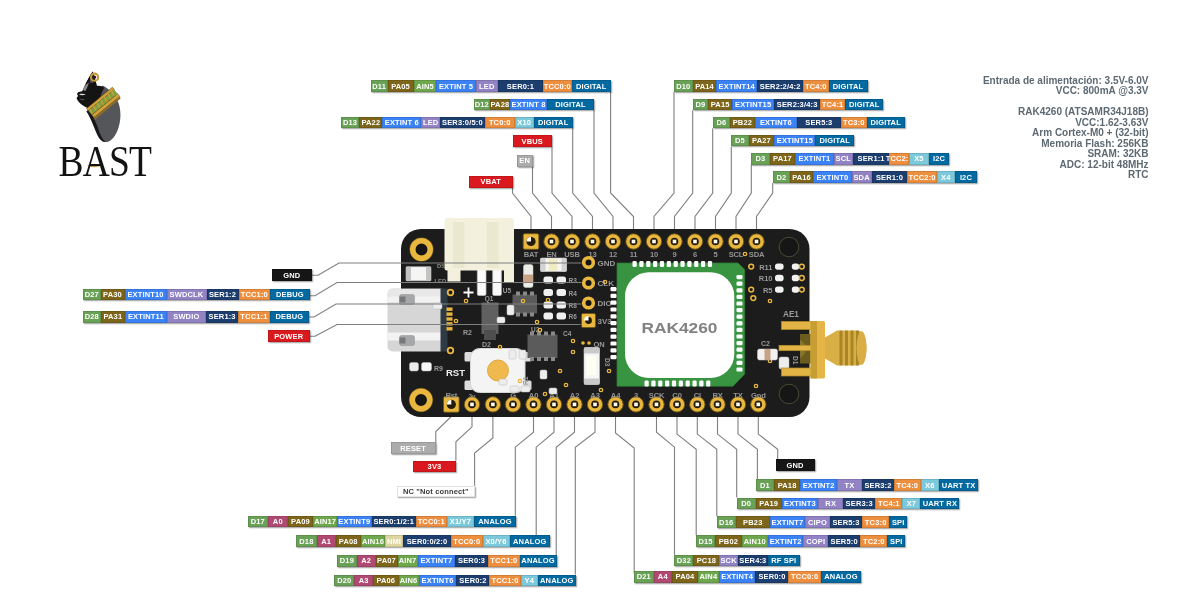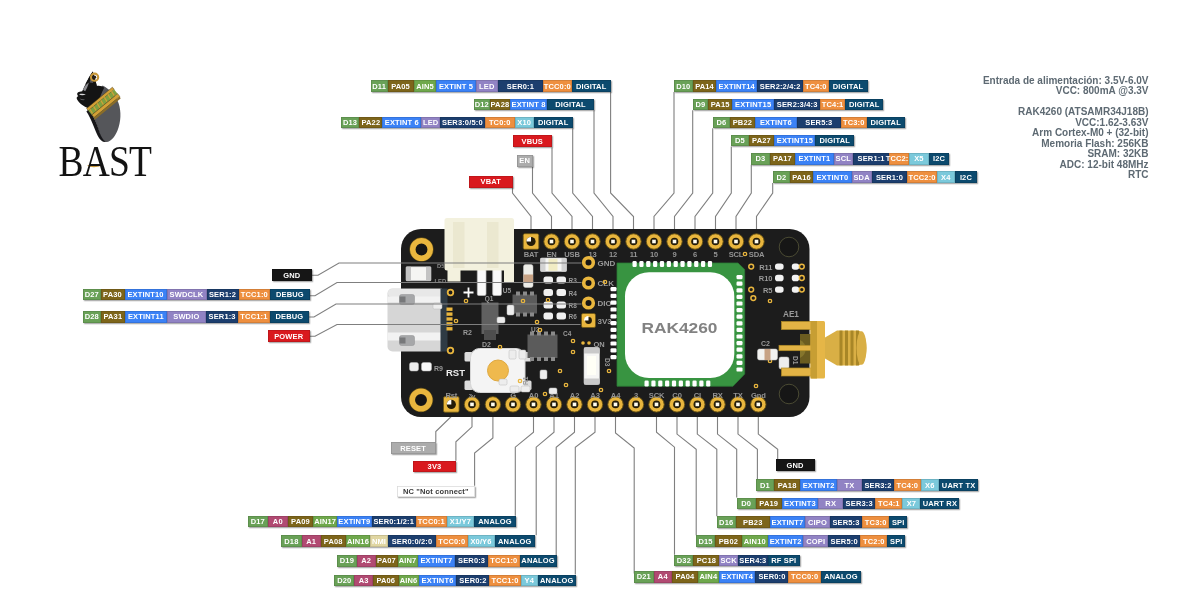--- a/index.html
+++ b/index.html
@@ -8,21 +8,21 @@
 .g{background:#69A157}
 .a{background:#B14A72}
 .br{background:#7D651A}
 .ain{background:#6FA84C}
 .ex{background:#3b82f6}
 .nmi{background:#E0D6A2}
 .pu{background:#9183C4}
 .nv{background:#1C3E6E}
 .or{background:#EE8F3F}
 .cy{background:#7BC9DB}
-.bl{background:#0c4a6e}
+.bl{background:#0369a1}
 .rd{background:#D9191E}
 .bk{background:#161616}
 .gy{background:#ACACAC}
 .nc{background:#fff;box-shadow:inset 0 0 0 1px #8a8a8a;color:#3a3a3a}
 #info{position:absolute;right:51.5px;top:75.5px;text-align:right;font-weight:bold;font-size:10px;line-height:10.55px;color:#5e6a73}
 #bast{position:absolute;left:58.5px;top:136px;font-family:"Liberation Serif",serif;font-size:37.5px;color:#131313;transform:scaleY(1.18);transform-origin:0 0;letter-spacing:-0.8px}
 </style></head>
 <body>
 <div id="c">
 <svg id="bg" width="1200" height="603" viewBox="0 0 1200 603" style="position:absolute;left:0;top:0">
@@ -548,21 +548,21 @@
       <span class="g" style="width:20.4px">D17</span>
       <span class="a" style="width:19.5px">A0</span>
       <span class="br" style="width:25.8px">PA09</span>
       <span class="ain" style="width:23.7px">AIN17</span>
       <span class="ex" style="width:34.5px">EXTINT9</span>
       <span class="nv" style="width:44.4px">SER0:1/2:1</span>
       <span class="or" style="width:30.6px">TCC0:1</span>
       <span class="cy" style="width:27.9px">X1/Y7</span>
       <span class="bl" style="width:41.1px">ANALOG</span>
     </div>
-<div class="row" id="rD18" style="right:665px;top:535.2px">
+<div class="row" id="rD18" style="right:650px;top:535.2px">
       <span class="g" style="width:21px">D18</span>
       <span class="a" style="width:18.6px">A1</span>
       <span class="br" style="width:25.5px">PA08</span>
       <span class="ain" style="width:24px">AIN16</span>
       <span class="nmi" style="width:18px">NMI</span>
       <span class="nv" style="width:48px">SER0:0/2:0</span>
       <span class="or" style="width:31.5px">TCC0:0</span>
       <span class="cy" style="width:27px">X0/Y6</span>
       <span class="bl" style="width:40.5px">ANALOG</span>
     </div>

